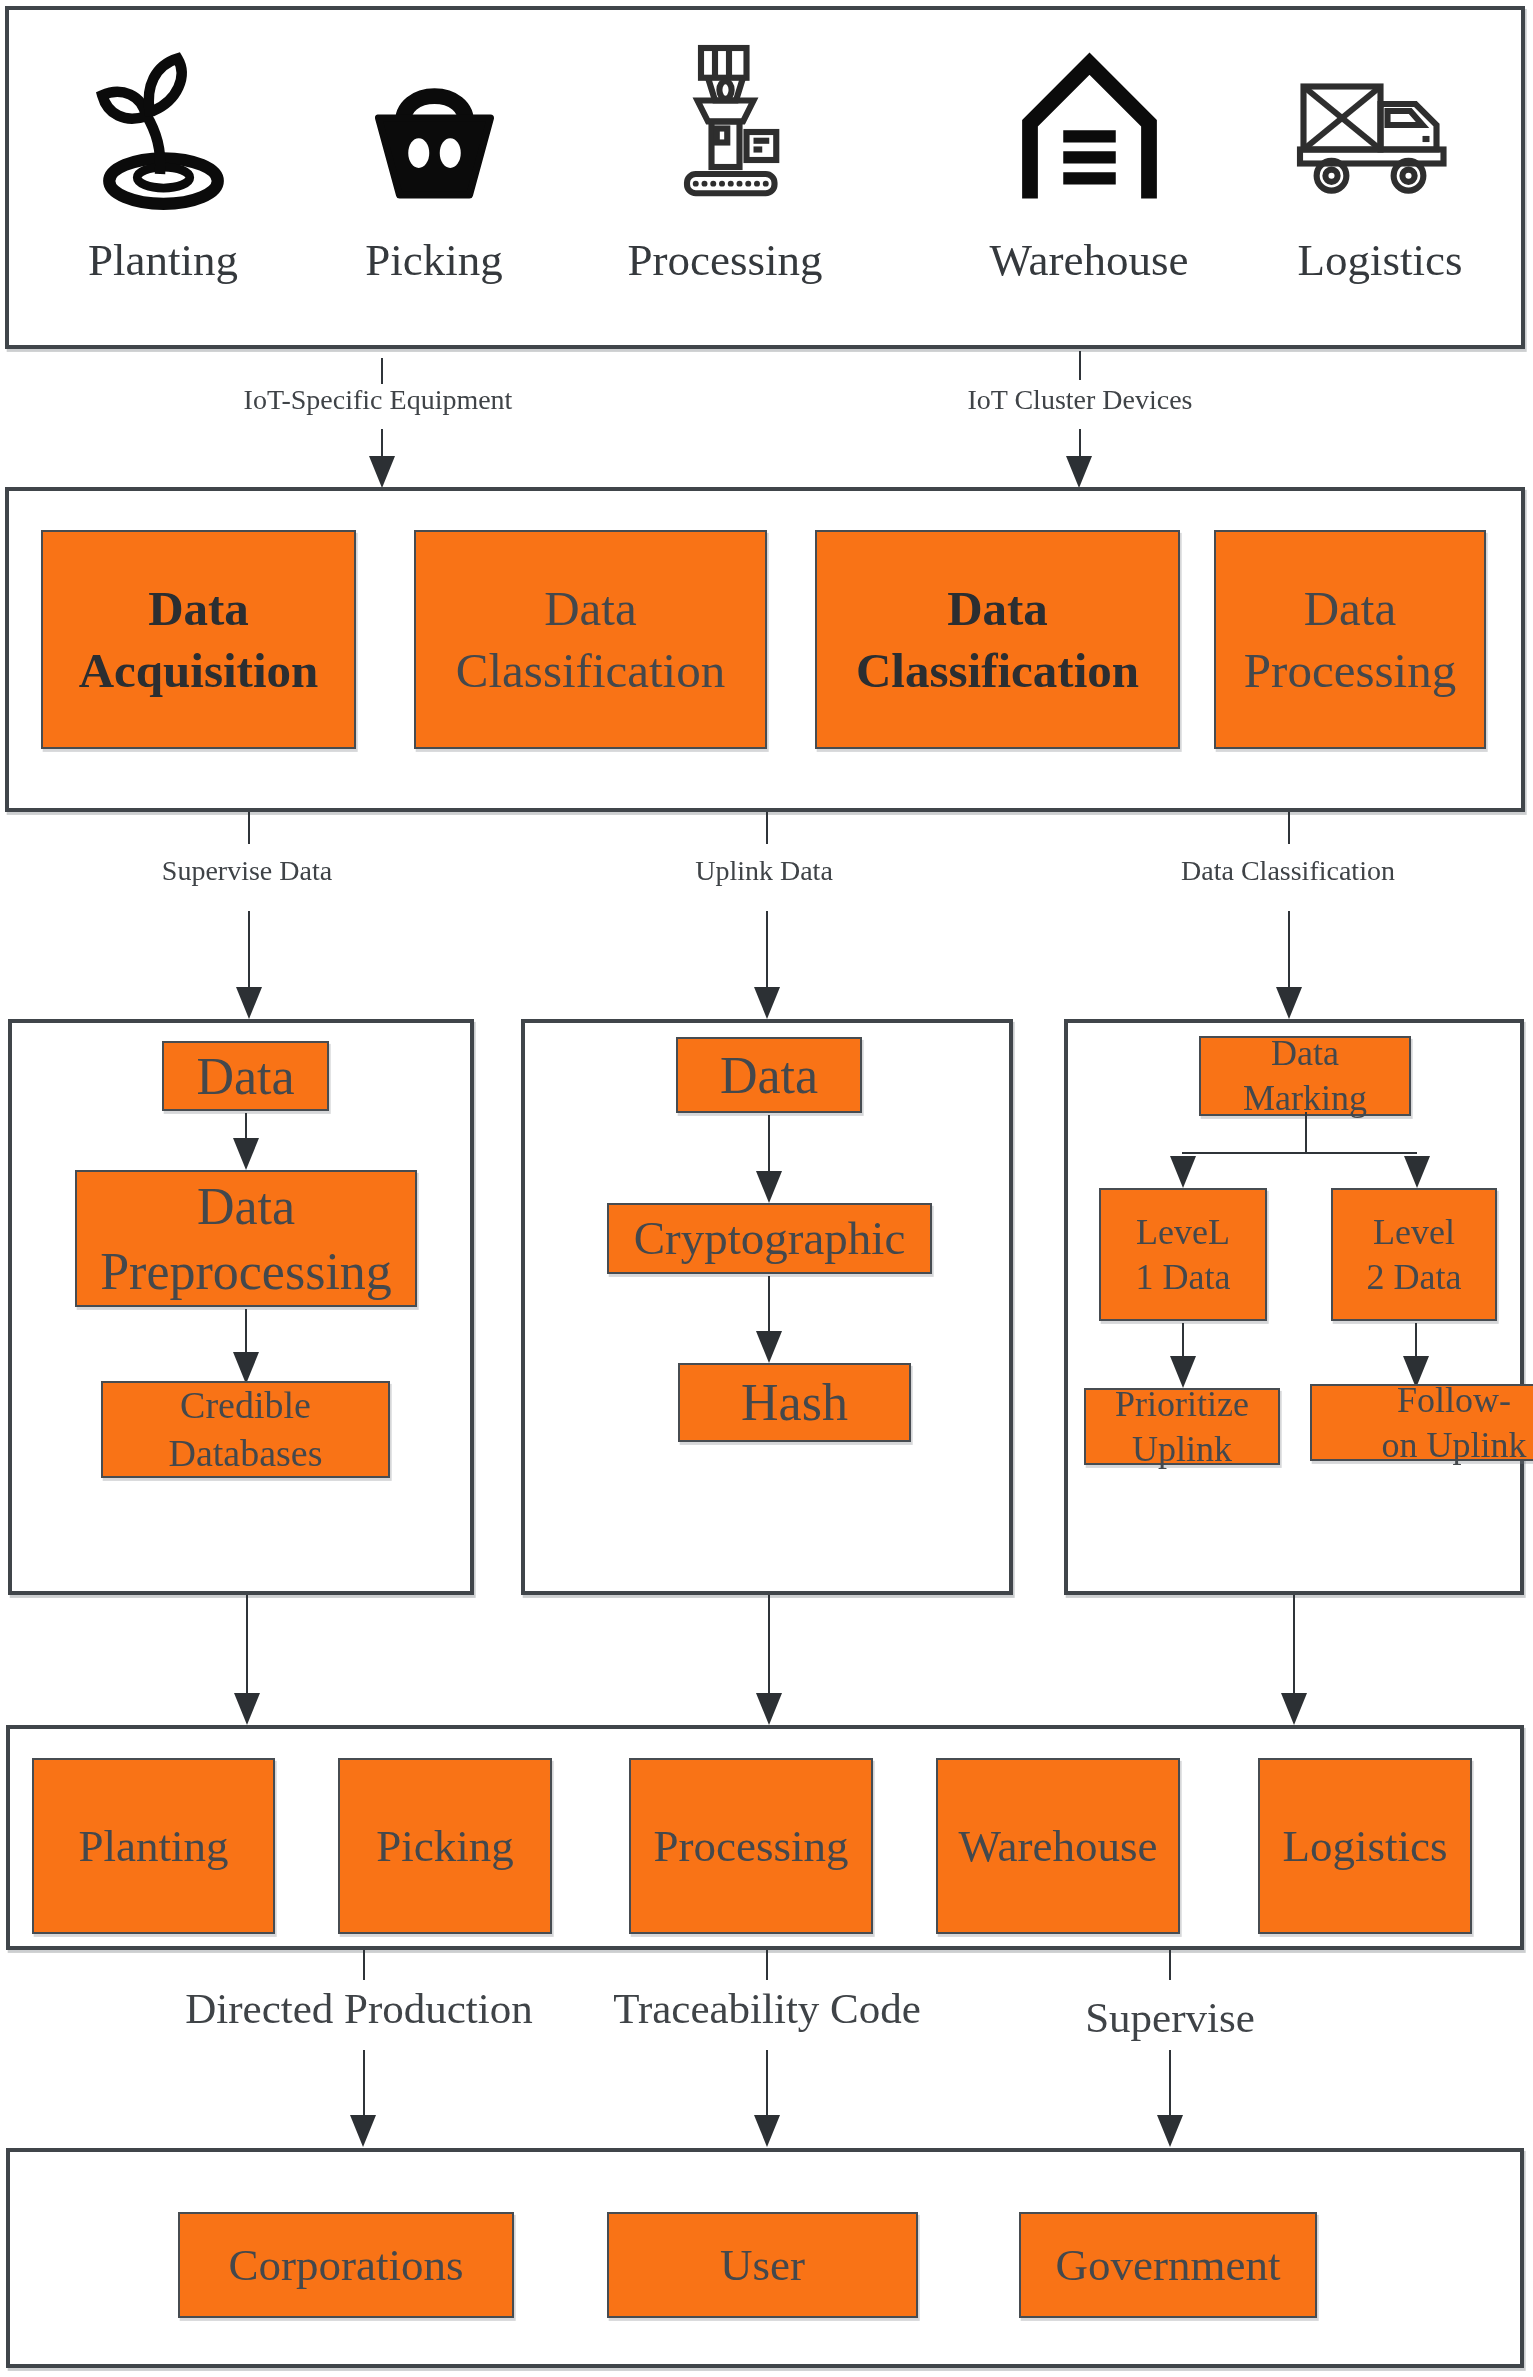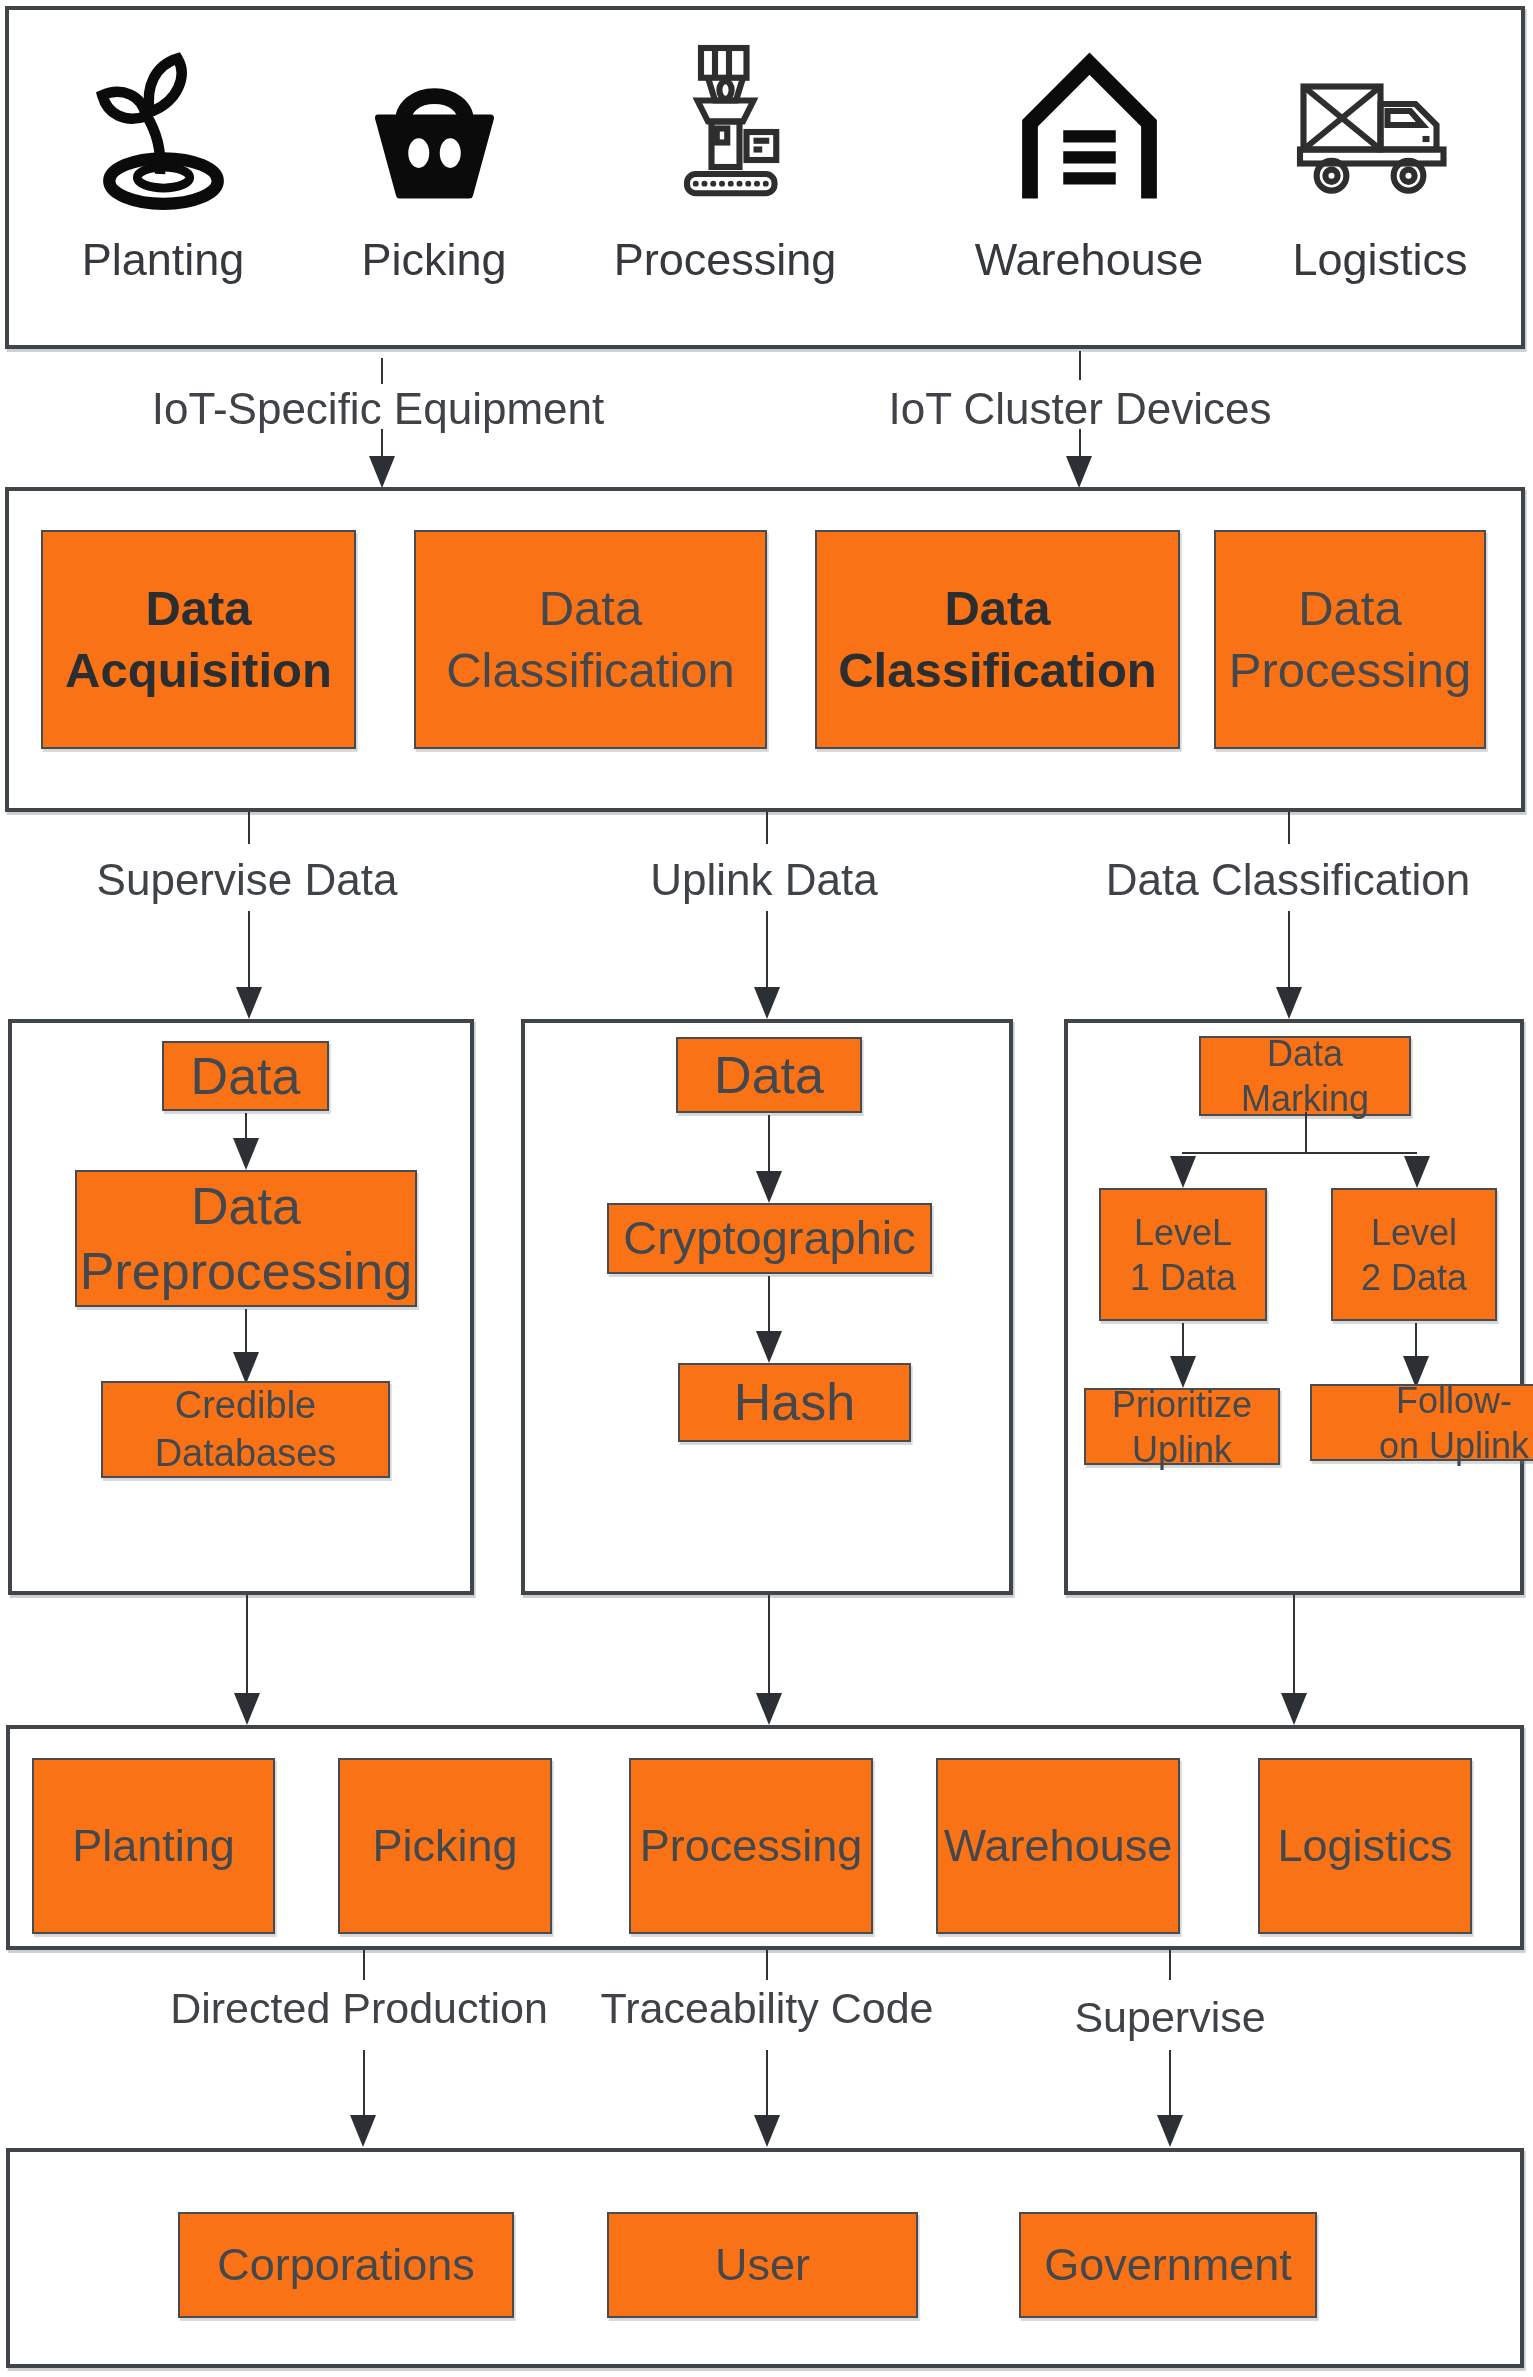--- a/index.html
+++ b/index.html
@@ -1,32 +1,32 @@
 <!DOCTYPE html>
 <html style="font-size:9.3px"><head>
 <meta charset="utf-8">
 <style>
   html,body{margin:0;padding:0;background:#fff;}
   .canvas{position:relative;width:1534px;height:2377px;background:#fff;
-          font-family:Liberation Sans, sans-serif;color:#3c4043;overflow:hidden;}
+          font-family:Liberation Serif, serif;color:#3c4043;overflow:hidden;}
   .container{position:absolute;border:4.1px solid #40454a;background:#fff;
              box-shadow:1.7px 2.9px 0 rgba(110,115,120,.35);}
   .box{position:absolute;border:2.9px solid #474c51;background:#f97316;
        display:flex;align-items:center;justify-content:center;text-align:center;
        color:#44484c;white-space:pre-line;line-height:1.25;
        box-shadow:1.7px 2.9px 0 rgba(120,124,128,.3);}
   .box.strong{color:#2b2e31;font-weight:bold;}
   .f84{font-size:49px;} .f90{font-size:52px;} .f80{font-size:47px;}
   .f78{font-size:45px;} .f66{font-size:38px;} .f62{font-size:36px;}
   .vline{position:absolute;width:2.3px;background:#2f3439;}
   .hline{position:absolute;height:2.3px;background:#2f3439;}
   .ahead{position:absolute;width:0;height:0;border-left:13.4px solid transparent;
          border-right:13.4px solid transparent;border-top:32px solid #2c3034;}
   .elabel{position:absolute;transform:translateX(-50%);white-space:nowrap;
-          color:#3f4347;font-size:44px;text-align:center;}
+          color:#3f4347;font-size:28px;text-align:center;}
   .elabel.big{font-size:43px;}
   .icon-item{position:absolute;width:210px;display:flex;flex-direction:column;align-items:center;}
   .icon-item svg{width:175px;height:175px;}
   .icon-label{font-size:45px;color:#35393d;margin-top:17.5px;white-space:nowrap;}
 </style>
 </head>
 <body>
 
 <div class="canvas">
 

